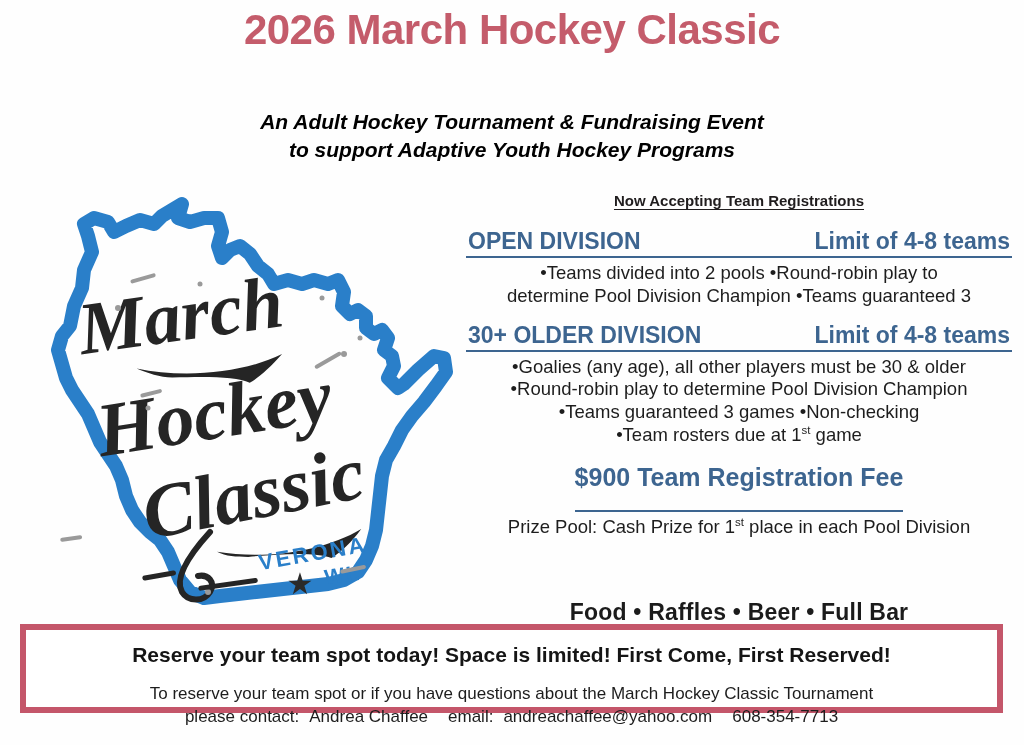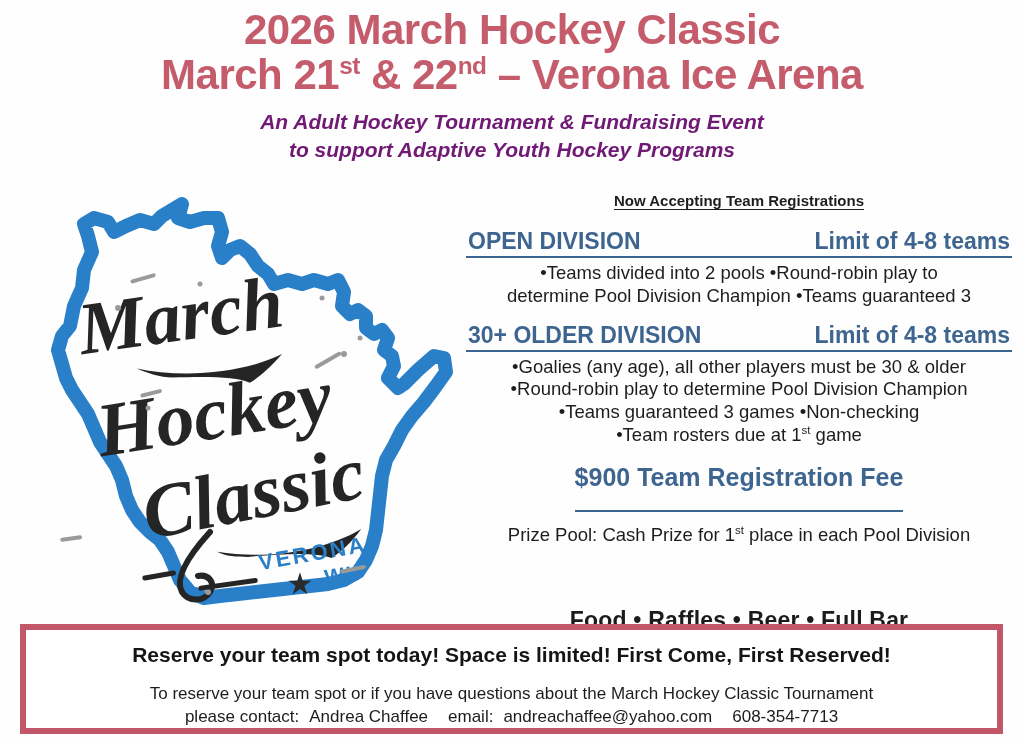--- a/index.html
+++ b/index.html
@@ -49,21 +49,21 @@
     position: absolute;
     left: 0;
     top: 108px;
     width: 1024px;
     text-align: center;
   }
   .subtitle-line {
     font-style: italic;
     font-weight: bold;
     font-size: 21px;
-    color: #701a75;
+    color: #000000;
     line-height: 1.35;
     white-space: nowrap;
   }
 
   
   .logo-wrap {
     position: absolute;
     left: 22px;
     top: 188px;
     width: 440px;
@@ -116,21 +116,21 @@
     font-size: 25px;
     font-weight: bold;
     color: #3d6590;
     border-bottom: 2px solid #3d6590;
     padding-bottom: 18px;
     white-space: nowrap;
   }
   .prize-line {
     font-size: 18.5px;
     color: #1d1d1d;
-    margin-top: 12px;
+    margin-top: 4px;
     white-space: nowrap;
   }
   .prize-line sup { font-size: 0.62em; vertical-align: super; line-height: 0; }
 
   .perks-line {
     font-size: 23px;
     font-weight: bold;
     color: #1b1b1b;
     letter-spacing: 0.2px;
     white-space: nowrap;
@@ -141,21 +141,21 @@
   .sp-2 { height: 14px; }
   .sp-3 { height: 16px; }
   .sp-4 { height: 26px; }
 
   
   .contact-box {
     position: absolute;
     left: 20px;
     top: 624px;
     width: 983px;
-    height: 110px;
+    height: 89px;
     border: 6px solid #c4566a;
     background: #ffffff;
     box-sizing: border-box;
     text-align: center;
   }
   .contact-headline {
     font-size: 21px;
     font-weight: bold;
     color: #151515;
     margin-top: 13px;
@@ -172,21 +172,20 @@
   .contact-body .gap-md { display: inline-block; width: 20px; }
   .nowrap { white-space: nowrap; }
 </style>
 </head>
 <body>
 
 <div class="flyer">
 
   <div class="title-block">
     <div class="title-line l1">2026 March Hockey Classic</div>
-    <div class="title-line l2"><span>March 21</span><sup>st</sup><span> &amp; 22</span><sup>nd</sup><span> – Verona Ice Arena</span></div>
   </div>
 
   <div class="subtitle-block">
     <div class="subtitle-line">An Adult Hockey Tournament &amp; Fundraising Event</div>
     <div class="subtitle-line">to support Adaptive Youth Hockey Programs</div>
   </div>
 
   <div class="logo-wrap">
     <svg viewBox="0 0 440 445" xmlns="http://www.w3.org/2000/svg" aria-hidden="true">
 

